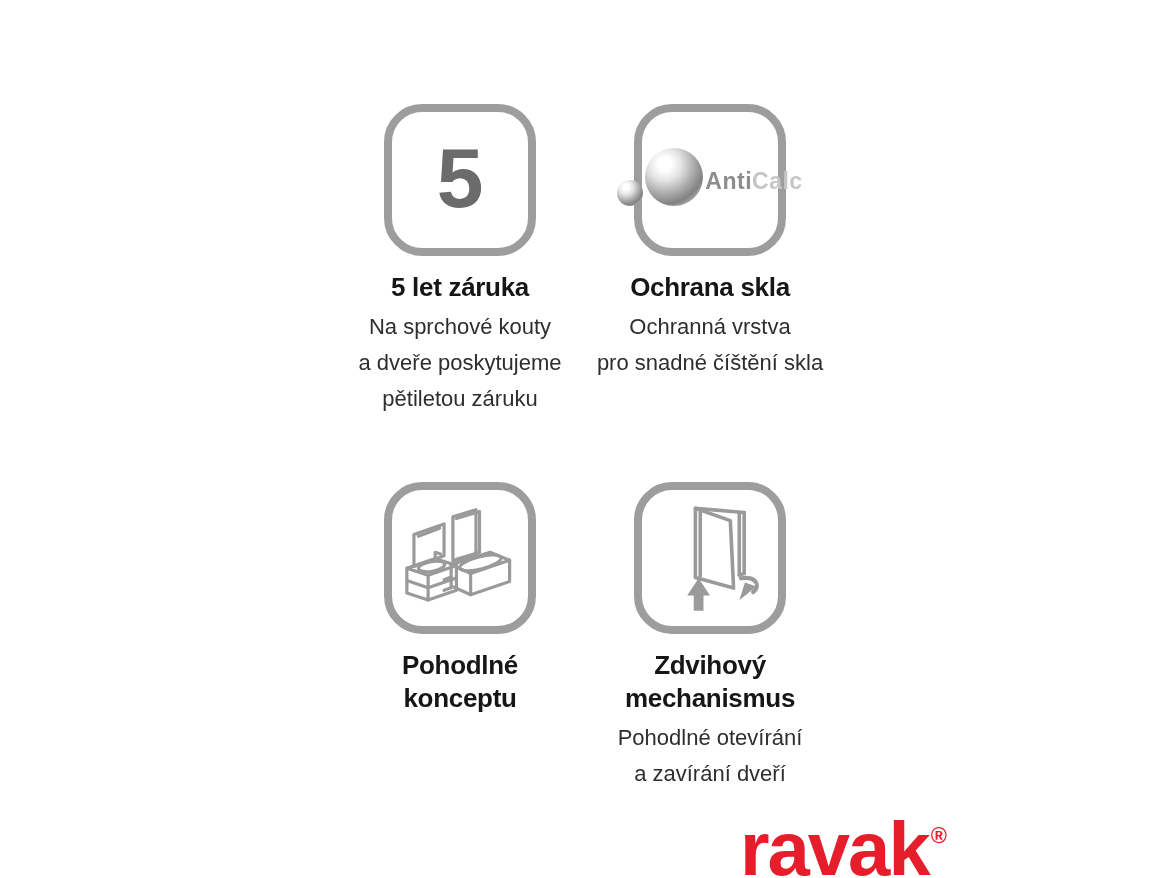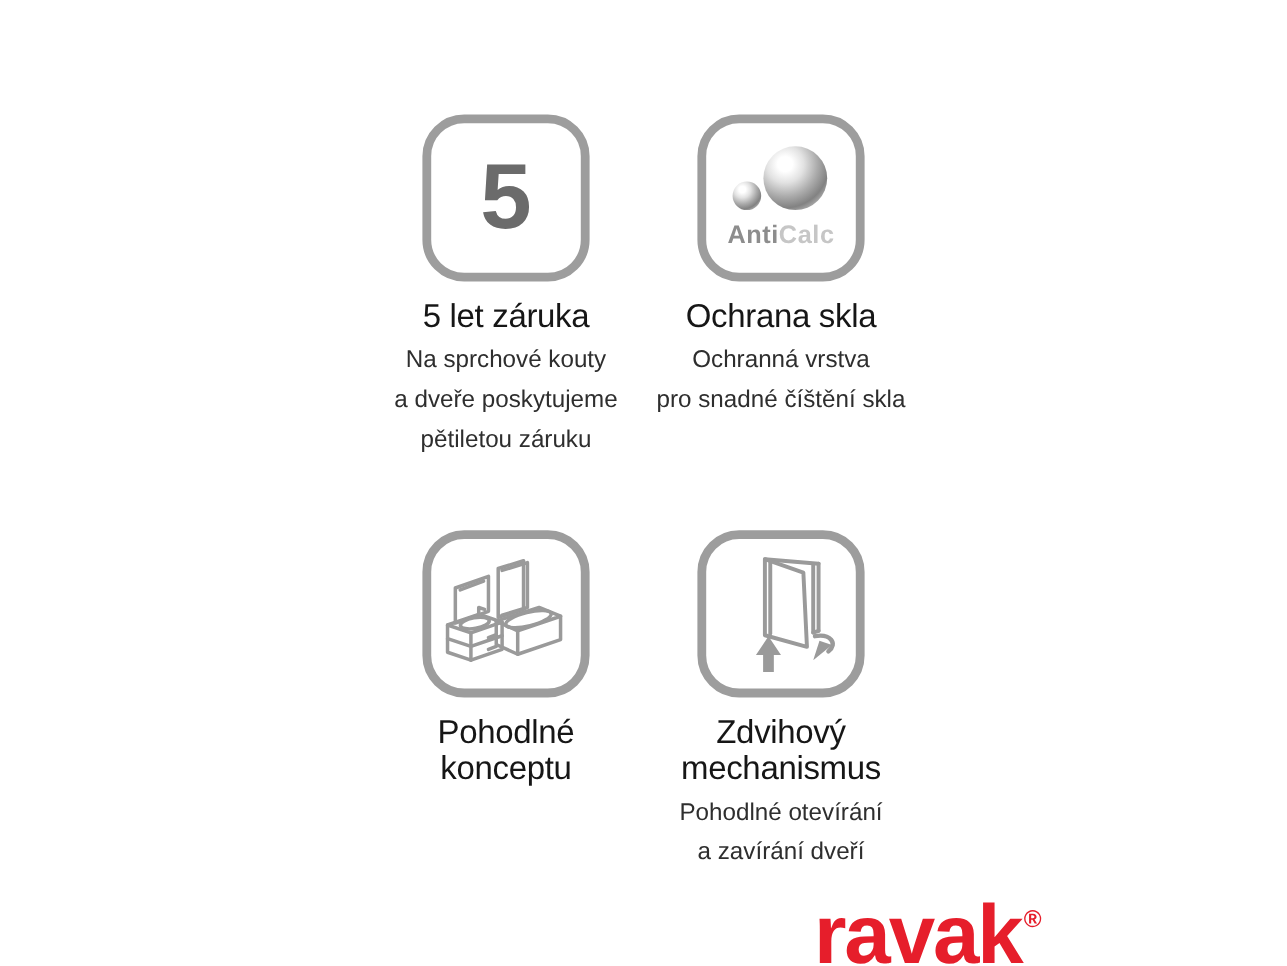--- a/index.html
+++ b/index.html
@@ -38,21 +38,21 @@
   }
   .icon-box {
     width: 152px; height: 152px;
     border: 8px solid var(--icon-border);
     border-radius: 38px;
     display: flex; align-items: center; justify-content: center;
     background: #fff;
   }
   .feature-title {
     margin-top: 15px;
-    font-size: 30px; font-weight: normal;
+    font-size: 26px; font-weight: bold;
     line-height: 33px;
     color: var(--heading);
     white-space: pre-line;
     letter-spacing: -0.3px;
   }
   .feature-desc {
     margin-top: 5px;
     font-size: 22px;
     line-height: 36px;
     color: var(--body);
@@ -61,21 +61,21 @@
 
   
   .big-number {
     font-size: 84px; font-weight: bold;
     color: var(--number);
     line-height: 1;
     padding-bottom: 4px;
   }
 
   
-  .anticalc { display: flex; flex-direction: column; align-items: center; }
+  .anticalc { display: flex; flex-direction: row; align-items: center; }
   .bubbles { position: relative; width: 88px; height: 64px; }
   .bubble { position: absolute; border-radius: 50%;
     background: radial-gradient(circle at 34% 28%,
       #ffffff 0%, #ffffff 12%, #e2e2e2 30%, #ababab 52%, #828282 70%, #d2d2d2 90%, #a8a8a8 100%);
   }
   .bubble-large { left: 28px; top: 0; width: 58px; height: 58px; }
   .bubble-small { left: 0; top: 32px; width: 26px; height: 26px; }
   .anticalc-label { margin-top: 3px; font-size: 23px; font-weight: bold; letter-spacing: 0.5px; }
   .anticalc-label .anti { color: var(--anti); }
   .anticalc-label .calc { color: var(--calc); }

